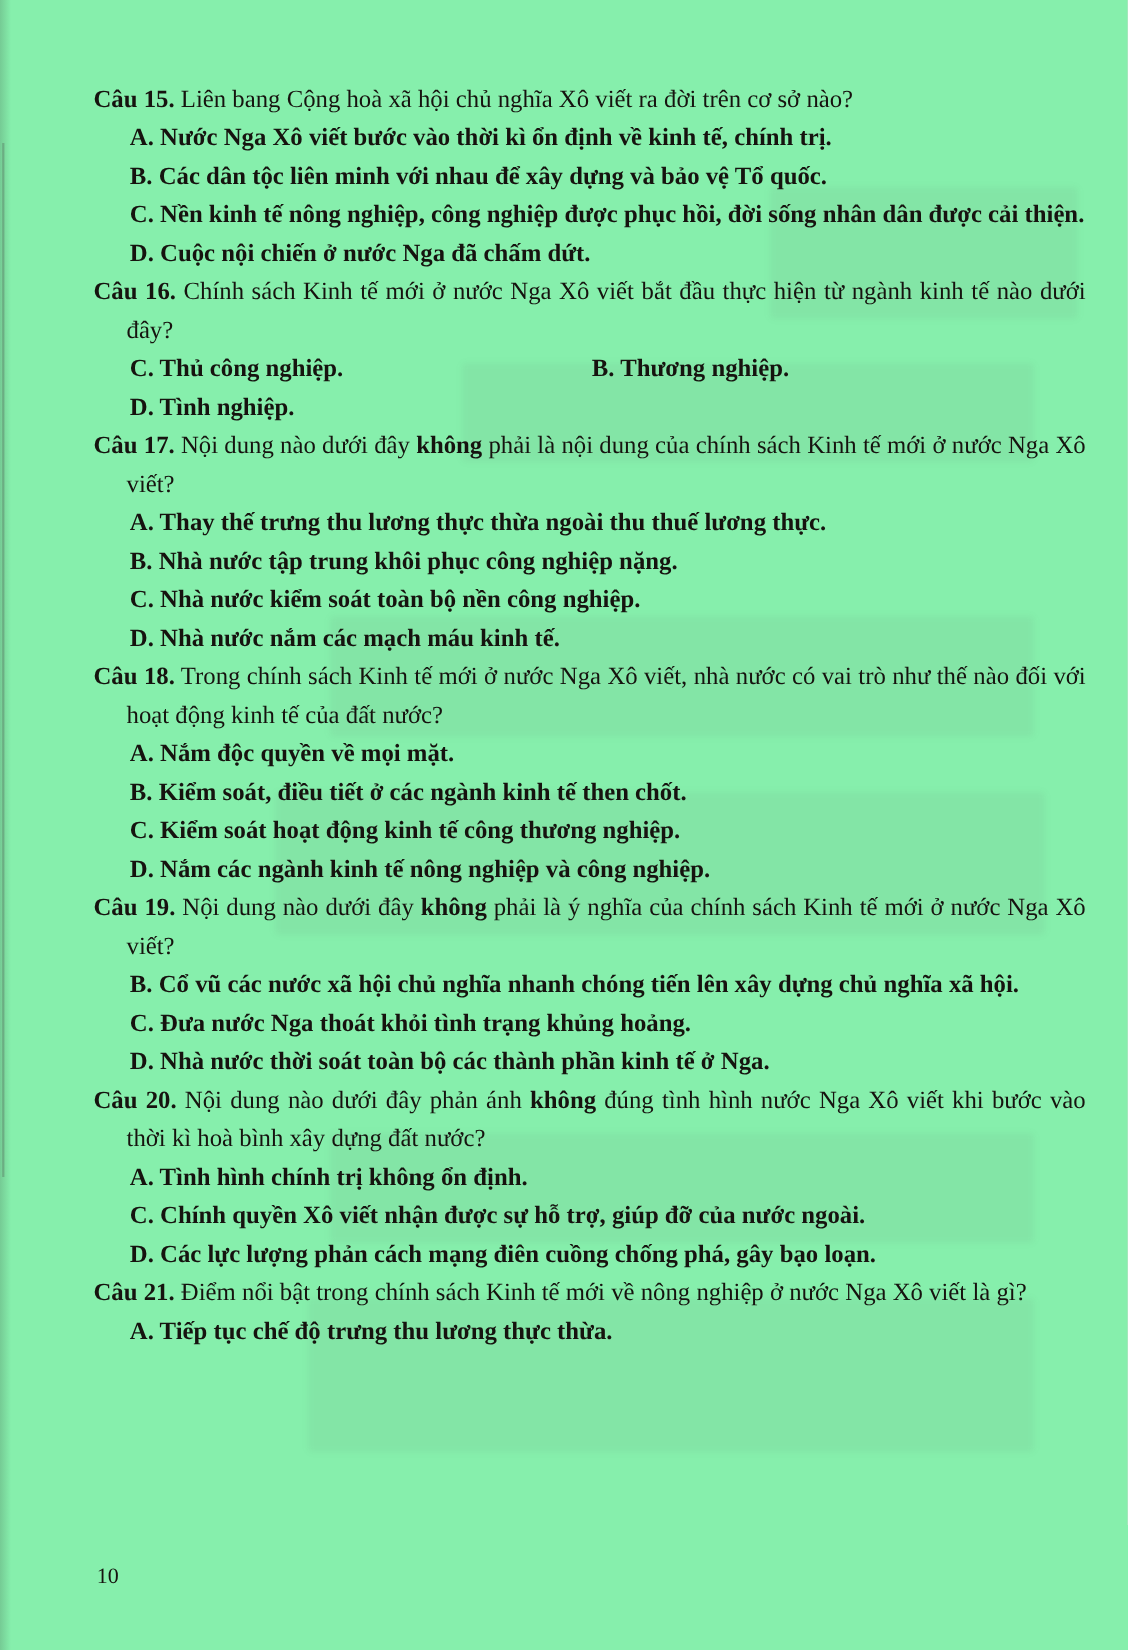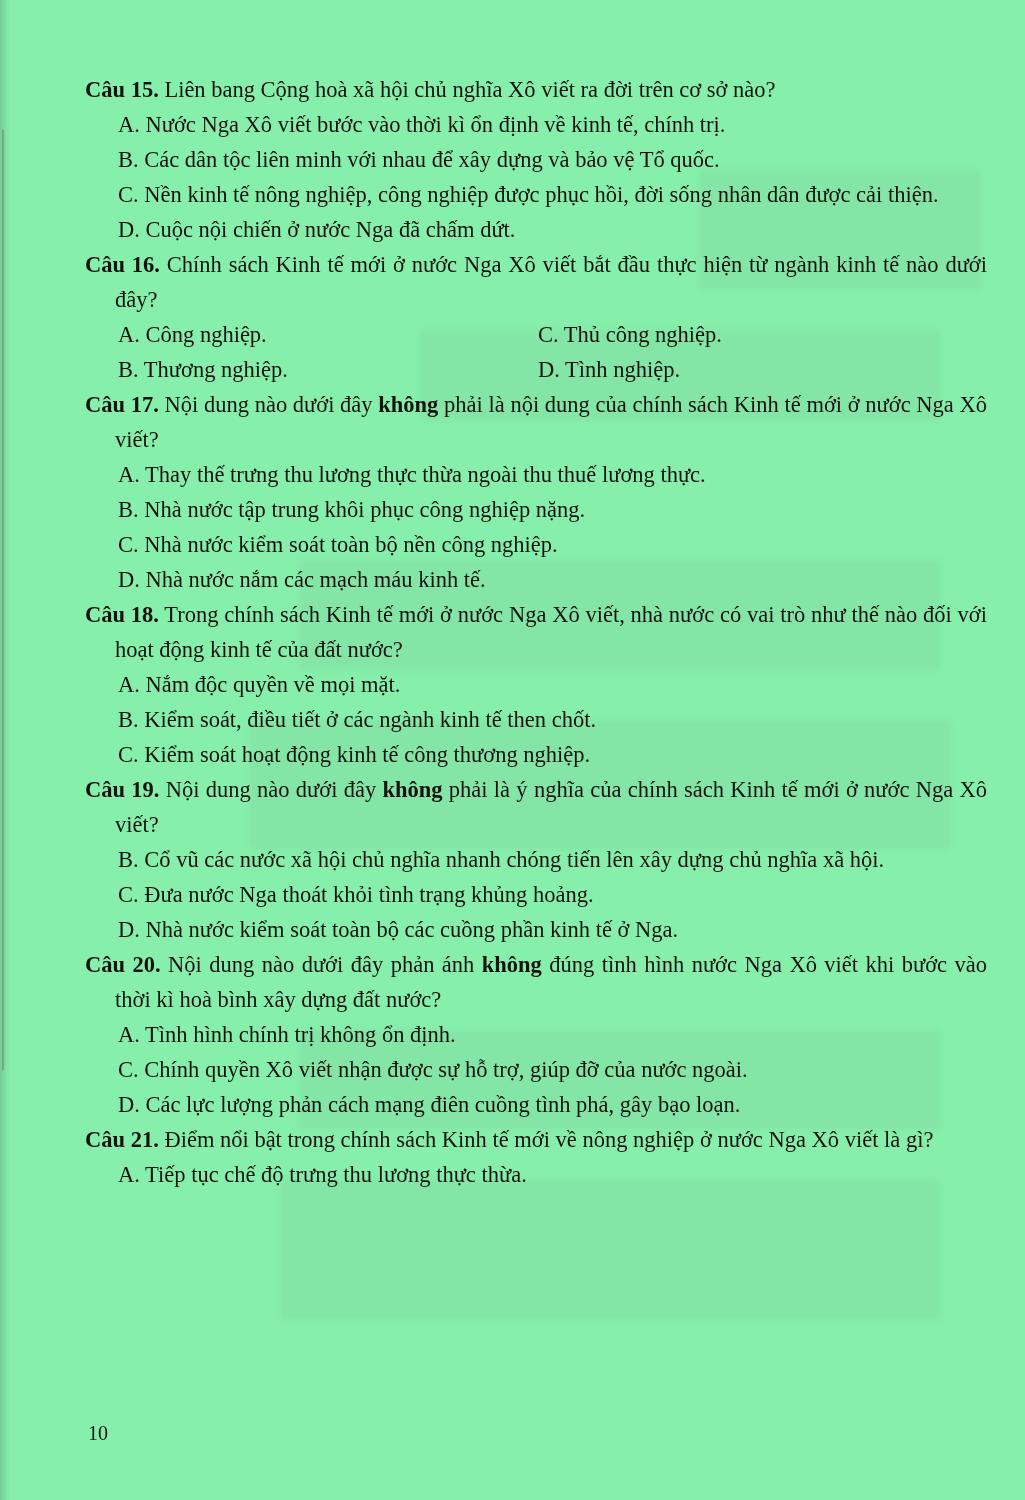--- a/index.html
+++ b/index.html
@@ -53,20 +53,21 @@
     padding-left: 30px;
     text-indent: -30px;
   }
   .qlabel { font-weight: bold; }
   .b { font-weight: bold; }
   .options { margin: 0 0 0 33px; }
   .option {
     margin: 0;
     padding-left: 32px;
     text-indent: -32px;
+    font-weight: bold;
   }
   .opts-grid {
     display: grid;
     grid-template-columns: 420px auto;
     margin: 0 0 0 33px;
     text-align: left;
   }
   .opts-grid .option { margin: 0; }
   .page-number {
     position: absolute;
@@ -106,22 +107,20 @@
           <span>Nền kinh tế nông nghiệp, công nghiệp được phục hồi, đời sống nhân dân được cải thiện.</span></p>
         <p class="option"><span class="okey">D.</span>
           <span>Cuộc nội chiến ở nước Nga đã chấm dứt.</span></p>
       </div>
     </div>
 
     <div class="question">
       <p class="stem"><b class="qlabel">Câu 16.</b>
         <span>Chính sách Kinh tế mới ở nước Nga Xô viết bắt đầu thực hiện từ ngành kinh tế nào dưới đây?</span><b class="b"></b><span></span></p>
       <div class="opts-grid">
-        <p class="option"><span class="okey">A.</span>
-          <span>Công nghiệp.</span></p>
         <p class="option"><span class="okey">C.</span>
           <span>Thủ công nghiệp.</span></p>
         <p class="option"><span class="okey">B.</span>
           <span>Thương nghiệp.</span></p>
         <p class="option"><span class="okey">D.</span>
           <span>Tình nghiệp.</span></p>
       </div>
     </div>
 
     <div class="question">
@@ -142,46 +141,48 @@
     <div class="question">
       <p class="stem"><b class="qlabel">Câu 18.</b>
         <span>Trong chính sách Kinh tế mới ở nước Nga Xô viết, nhà nước có vai trò như thế nào đối với hoạt động kinh tế của đất nước?</span><b class="b"></b><span></span></p>
       <div class="options">
         <p class="option"><span class="okey">A.</span>
           <span>Nắm độc quyền về mọi mặt.</span></p>
         <p class="option"><span class="okey">B.</span>
           <span>Kiểm soát, điều tiết ở các ngành kinh tế then chốt.</span></p>
         <p class="option"><span class="okey">C.</span>
           <span>Kiểm soát hoạt động kinh tế công thương nghiệp.</span></p>
+        <p class="option"><span class="okey">D.</span>
+          <span>Nắm các ngành kinh tế nông nghiệp và công nghiệp.</span></p>
       </div>
     </div>
 
     <div class="question">
       <p class="stem"><b class="qlabel">Câu 19.</b>
         <span>Nội dung nào dưới đây </span><b class="b">không</b><span> phải là ý nghĩa của chính sách Kinh tế mới ở nước Nga Xô viết?</span></p>
       <div class="options">
         <p class="option"><span class="okey">B.</span>
           <span>Cổ vũ các nước xã hội chủ nghĩa nhanh chóng tiến lên xây dựng chủ nghĩa xã hội.</span></p>
         <p class="option"><span class="okey">C.</span>
           <span>Đưa nước Nga thoát khỏi tình trạng khủng hoảng.</span></p>
         <p class="option"><span class="okey">D.</span>
-          <span>Nhà nước kiểm soát toàn bộ các cuồng phần kinh tế ở Nga.</span></p>
+          <span>Nhà nước thời soát toàn bộ các thành phần kinh tế ở Nga.</span></p>
       </div>
     </div>
 
     <div class="question">
       <p class="stem"><b class="qlabel">Câu 20.</b>
         <span>Nội dung nào dưới đây phản ánh </span><b class="b">không</b><span> đúng tình hình nước Nga Xô viết khi bước vào thời kì hoà bình xây dựng đất nước?</span></p>
       <div class="options">
         <p class="option"><span class="okey">A.</span>
           <span>Tình hình chính trị không ổn định.</span></p>
         <p class="option"><span class="okey">C.</span>
           <span>Chính quyền Xô viết nhận được sự hỗ trợ, giúp đỡ của nước ngoài.</span></p>
         <p class="option"><span class="okey">D.</span>
-          <span>Các lực lượng phản cách mạng điên cuồng tình phá, gây bạo loạn.</span></p>
+          <span>Các lực lượng phản cách mạng điên cuồng chống phá, gây bạo loạn.</span></p>
       </div>
     </div>
 
     <div class="question">
       <p class="stem"><b class="qlabel">Câu 21.</b>
         <span>Điểm nổi bật trong chính sách Kinh tế mới về nông nghiệp ở nước Nga Xô viết là gì?</span><b class="b"></b><span></span></p>
       <div class="options">
         <p class="option"><span class="okey">A.</span>
           <span>Tiếp tục chế độ trưng thu lương thực thừa.</span></p>
       </div>

